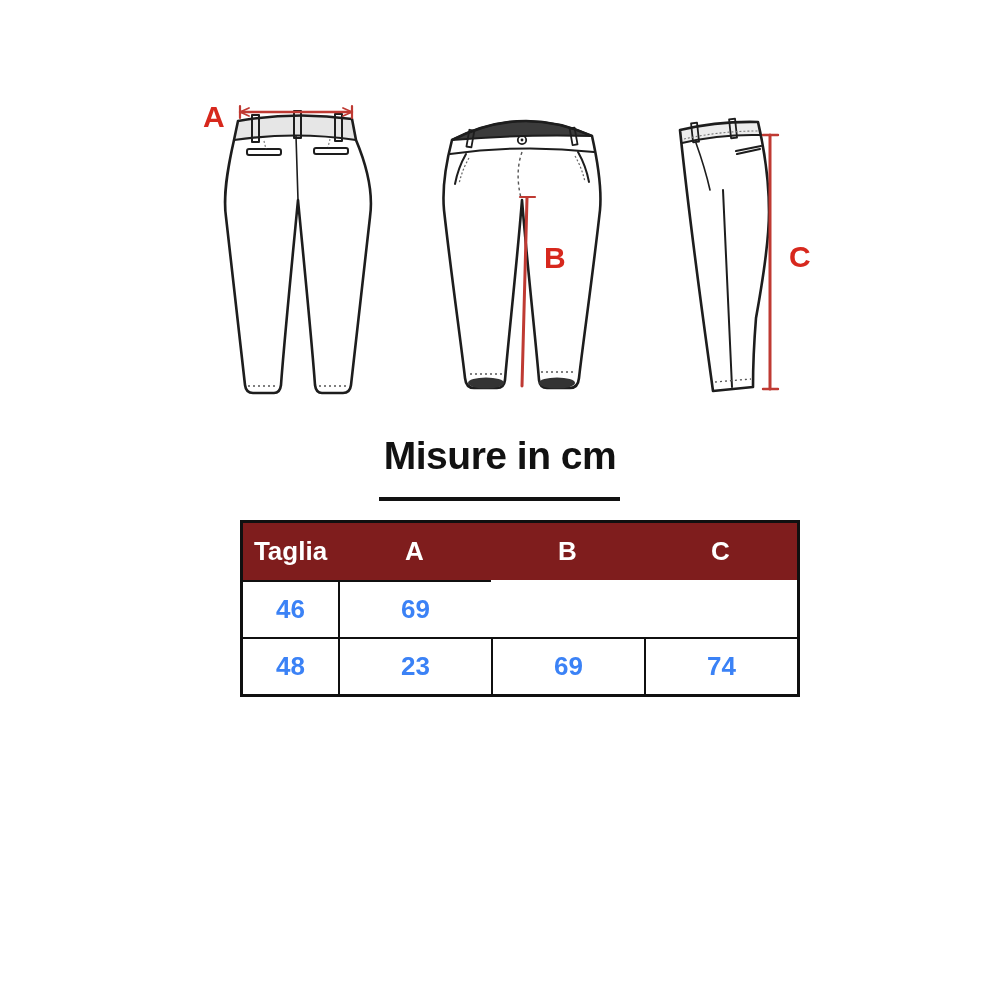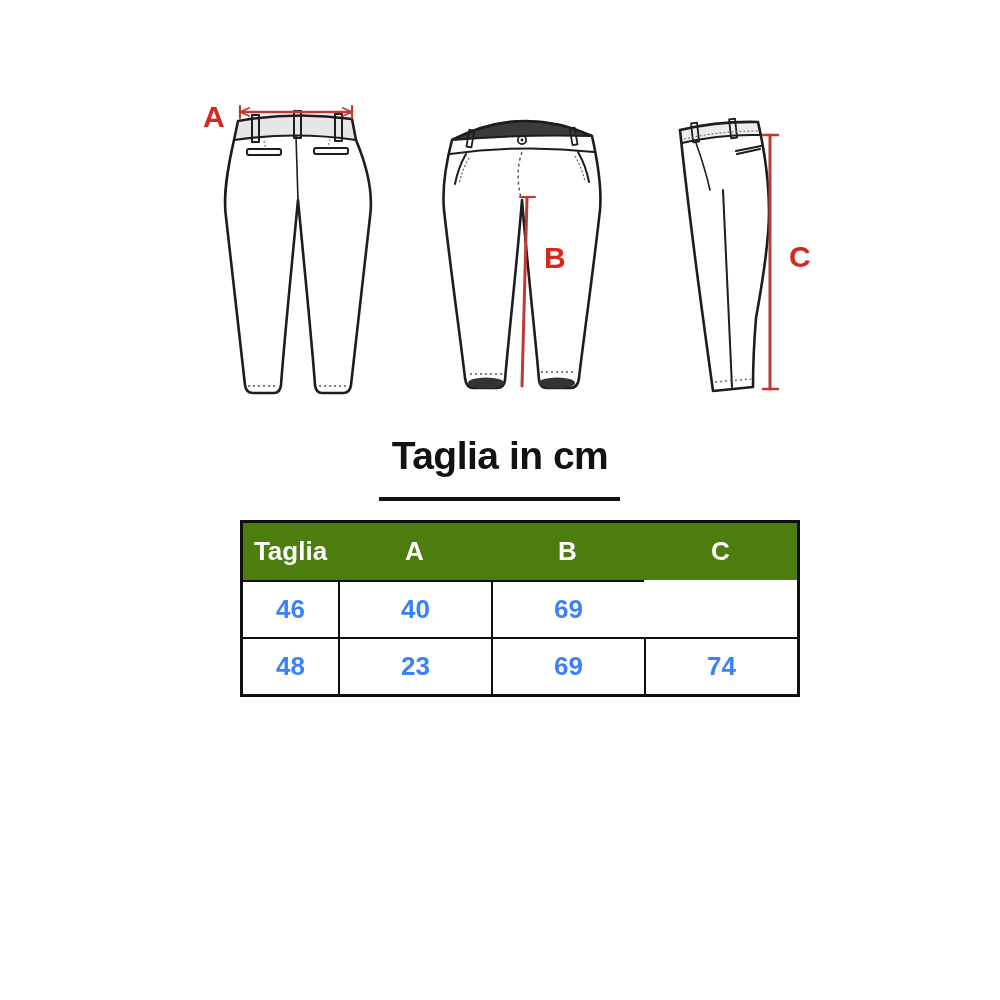--- a/index.html
+++ b/index.html
@@ -21,21 +21,21 @@
   }
   .size-table{
     position:absolute;left:240px;top:520px;width:560px;
     border:3px solid #101010;background:#fff;box-sizing:border-box;
   }
   .st-row{display:grid;grid-template-columns:95px 1fr 1fr 1fr;}
   .st-cell{
     display:flex;align-items:center;justify-content:center;
     font-weight:700;font-size:26px;color:#3b82f6;height:55px;
   }
-  .st-header .st-cell{background:#4d7c0f;color:#ffffff;height:57px;border:none;}
+  .st-header .st-cell{background:#7f1d1d;color:#ffffff;height:57px;border:none;}
   .st-body .st-cell{border-top:2px solid #101010;}
   .st-body .st-cell + .st-cell{border-left:2px solid #101010;}
   svg .ink{stroke:#1d1d1d;fill:none;stroke-linecap:round;stroke-linejoin:round;}
   svg .red{stroke:#bf3a33;fill:none;stroke-linecap:round;}
 </style>
 </head>
 <body>
 
 <div class="canvas">
 
@@ -127,33 +127,32 @@
     <g>
       <path class="red" stroke-width="3" d="M104,25 L104,279"></path>
       <path class="red" stroke-width="2.4" d="M97,25 L112,25 M97,279 L112,279"></path>
     </g>
   </svg>
 
   <span class="measure-label" style="left:203px;top:102px;">A</span>
   <span class="measure-label" style="left:544px;top:243px;">B</span>
   <span class="measure-label" style="left:789px;top:242px;">C</span>
 
-  <div class="main-title">Taglia in cm</div>
+  <div class="main-title">Misure in cm</div>
   <div class="title-underline"></div>
 
   <div class="size-table">
     <div class="st-row st-header">
       <div class="st-cell">Taglia</div>
       <div class="st-cell">A</div>
       <div class="st-cell">B</div>
       <div class="st-cell">C</div>
     </div>
     <div class="st-row st-body">
       <div class="st-cell">46</div>
-      <div class="st-cell">40</div>
       <div class="st-cell">69</div>
     </div>
     <div class="st-row st-body">
       <div class="st-cell">48</div>
       <div class="st-cell">23</div>
       <div class="st-cell">69</div>
       <div class="st-cell">74</div>
     </div>
   </div>
 

